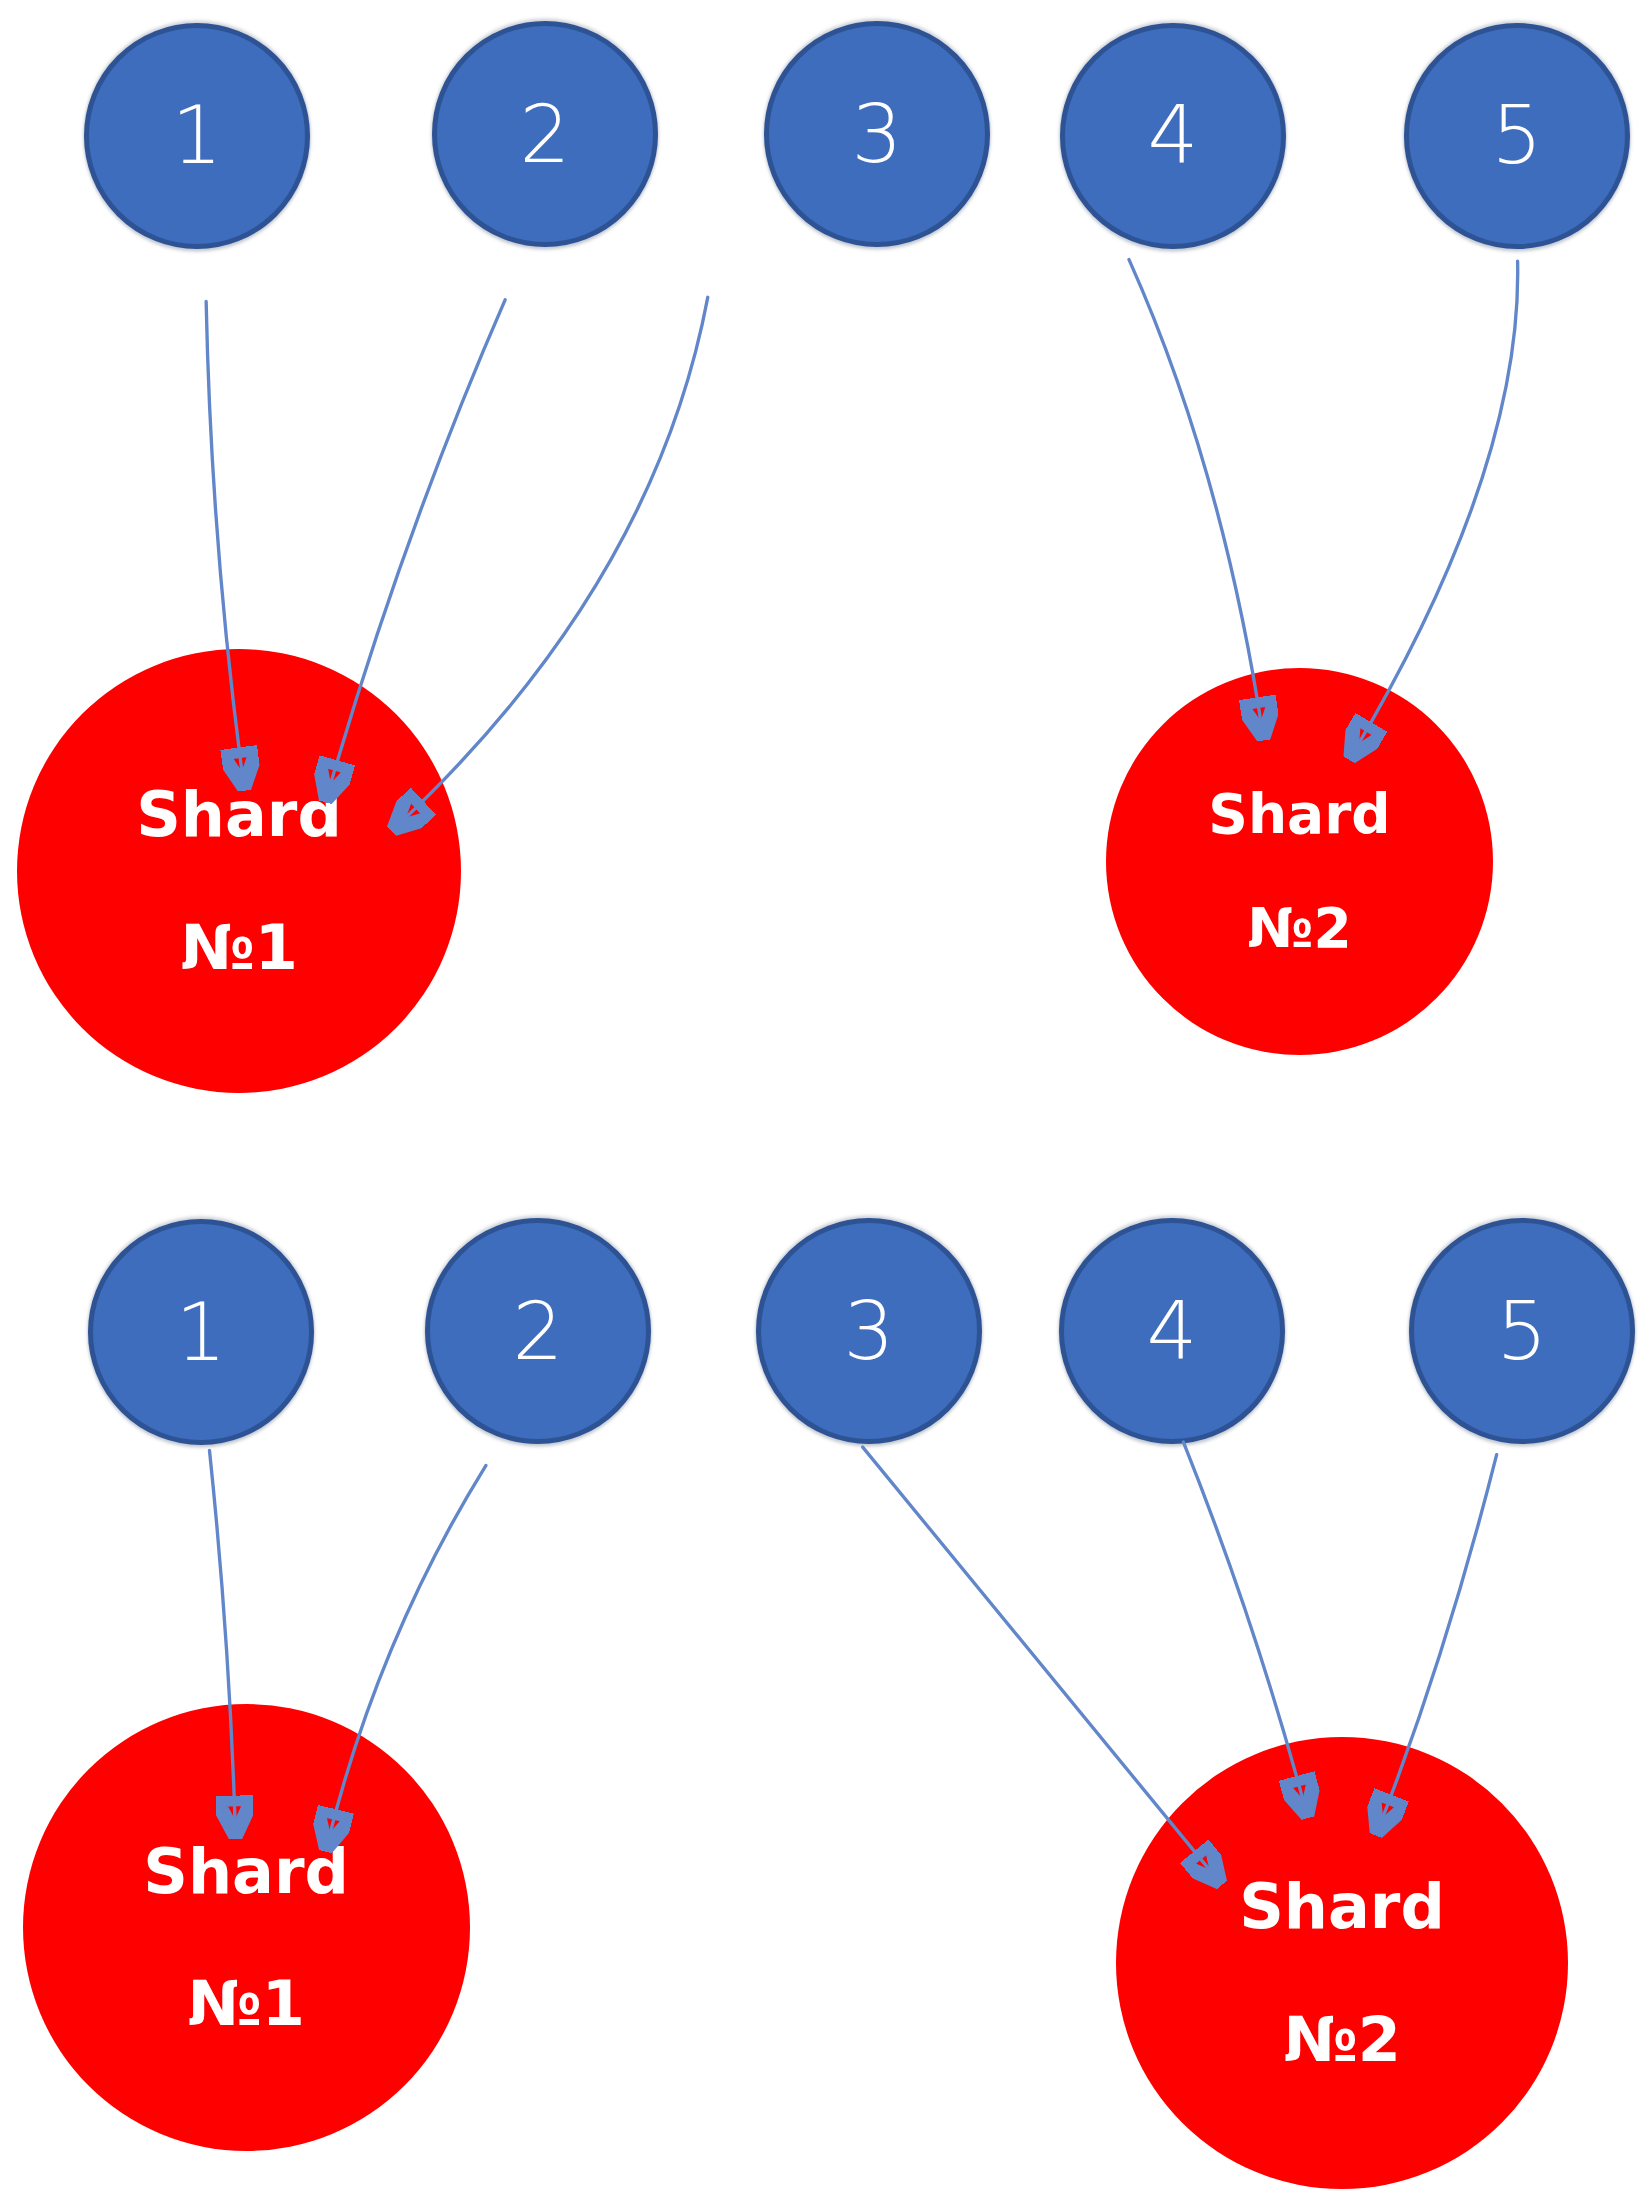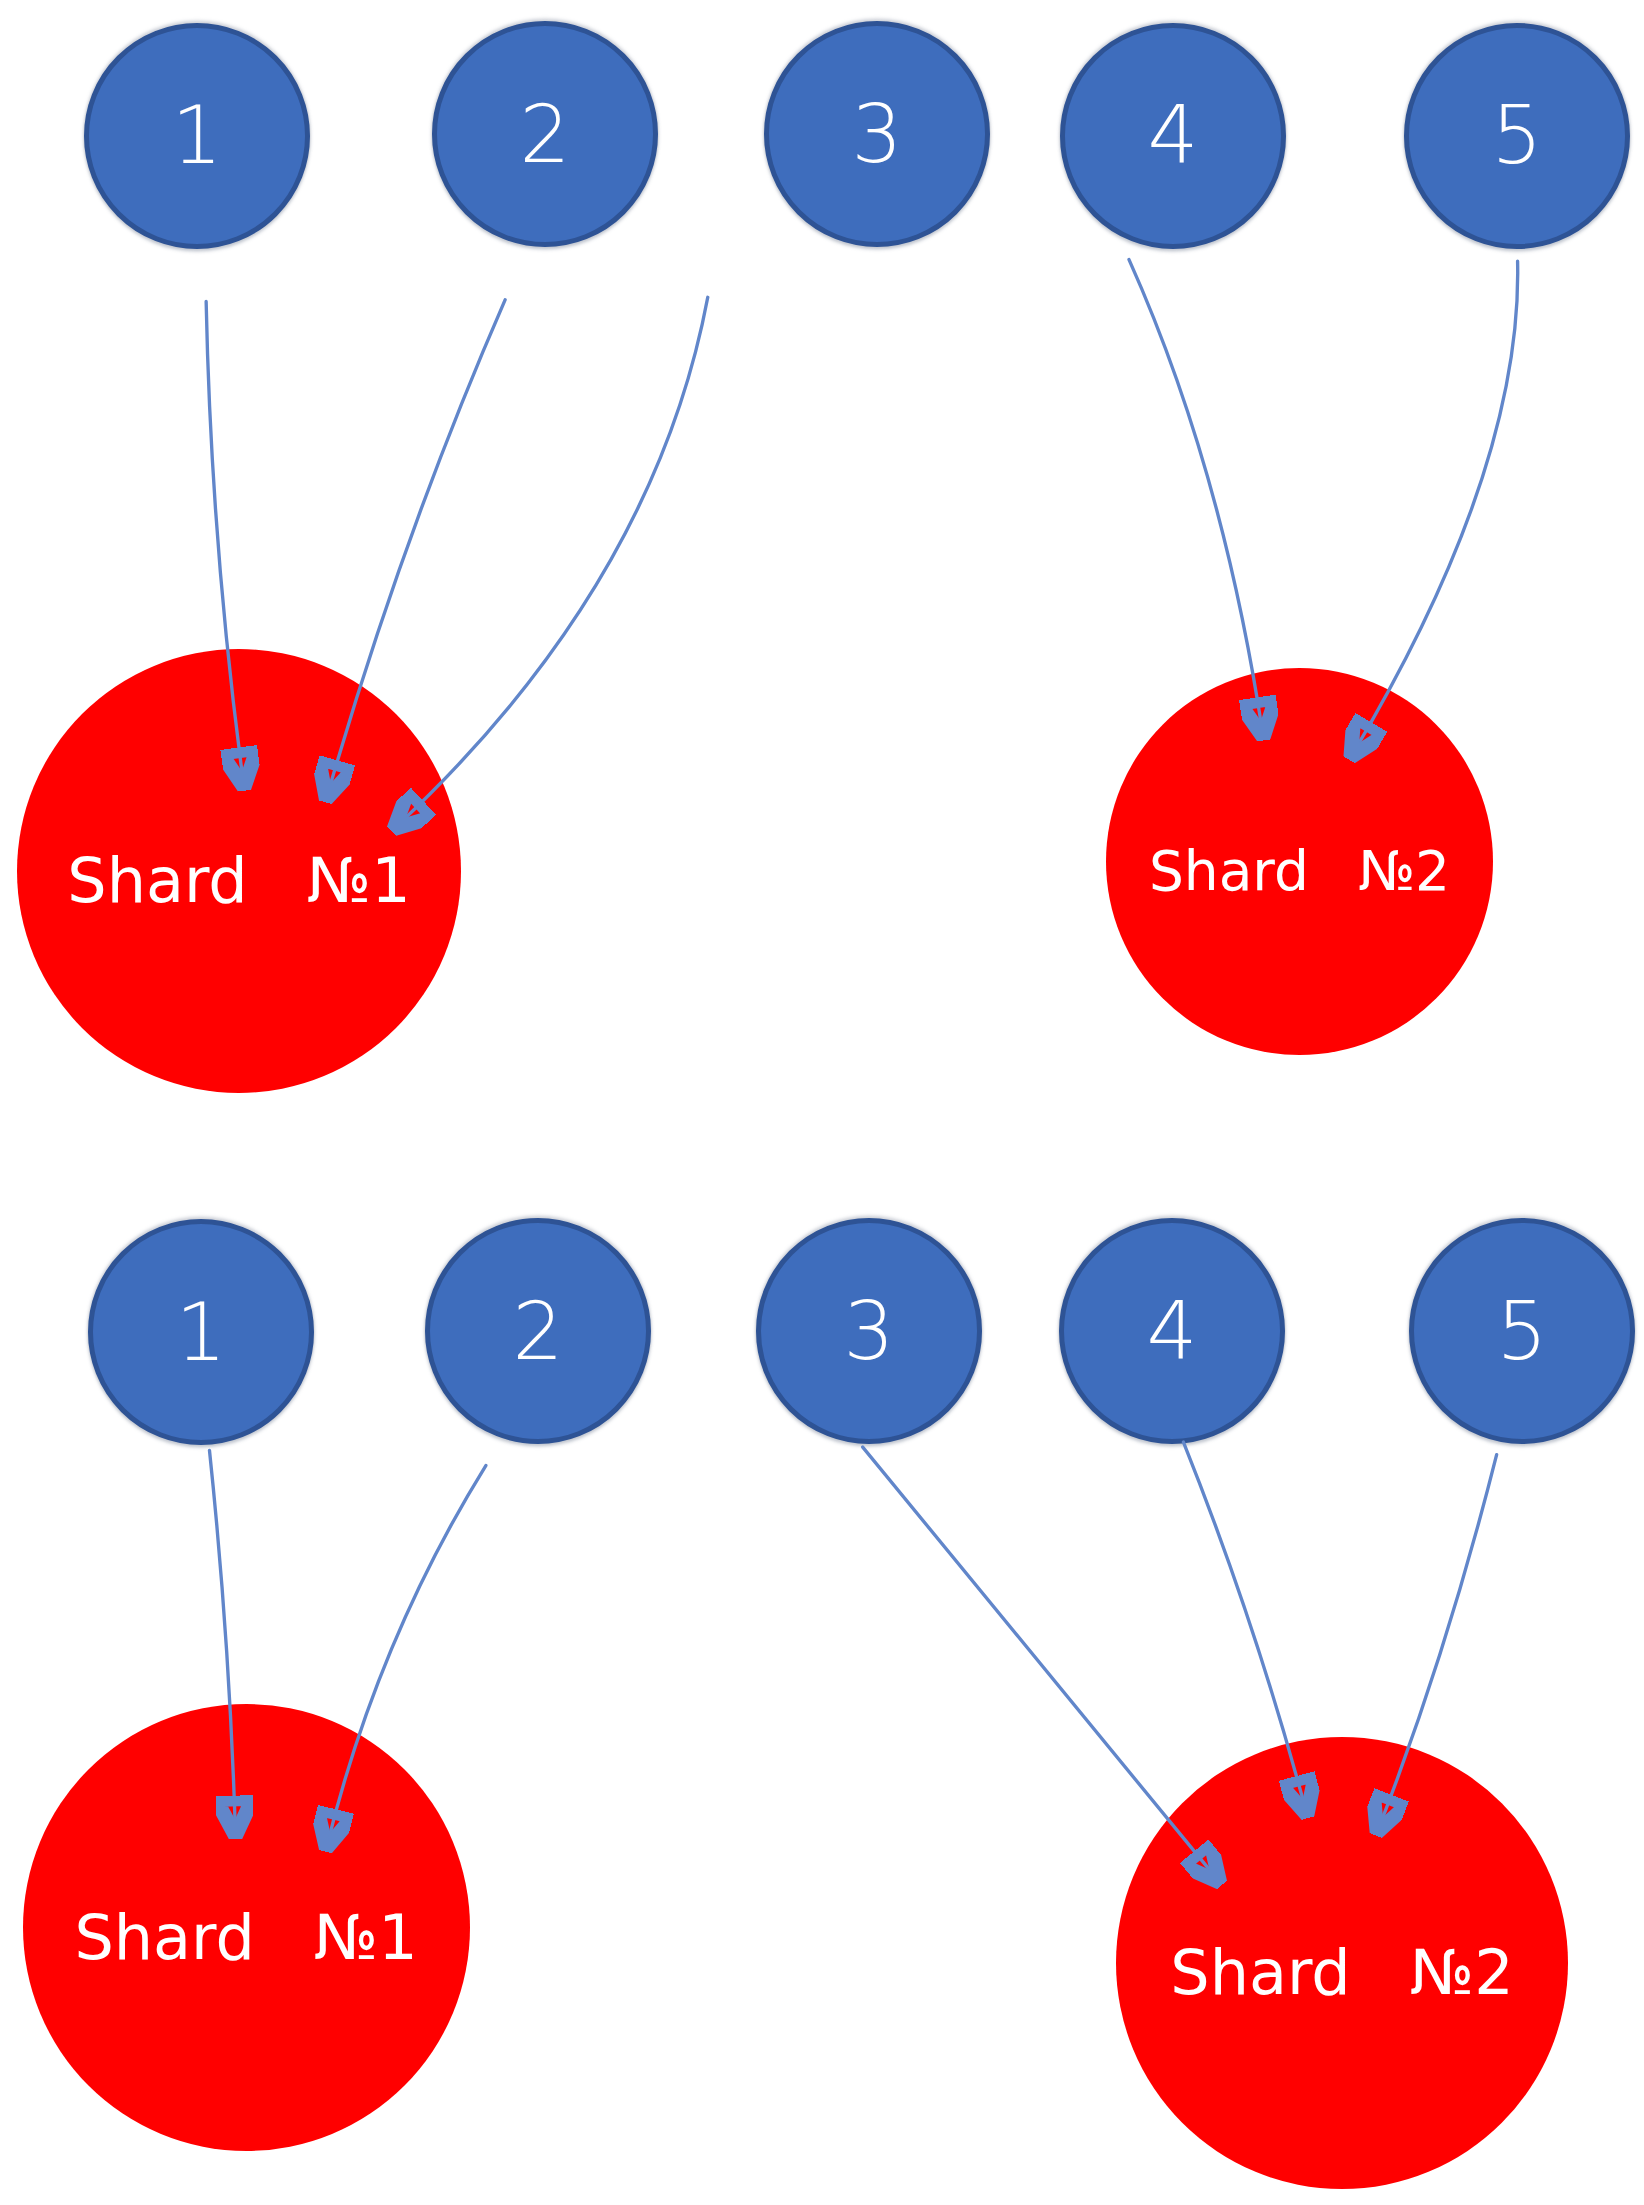--- a/index.html
+++ b/index.html
@@ -31,30 +31,31 @@
     font-size: 80px;
     font-weight: 300;
     box-shadow: 0 2.5px 3.4px rgba(120,130,150,0.45), 0 -2.5px 3.4px rgba(120,130,150,0.35);
   }
   
   .shard {
     position: absolute;
     border-radius: 50%;
     background: var(--shard_fill, #FF0000);
     display: flex;
-    flex-direction: row;
+    flex-direction: column;
     align-items: center;
     justify-content: center;
     padding-top: 20px;
     box-sizing: border-box;
     color: var(--label_text, #ffffff);
     font-size: 62px;
     line-height: 1.18;
     gap: 59px;
     text-align: right;
+    font-weight: bold;
   }
   .shard.small {
     font-size: 55px;
     gap: 49px;
   }
   .shard-line {
     white-space: nowrap;
   }
   svg.arrows {
     position: absolute;

